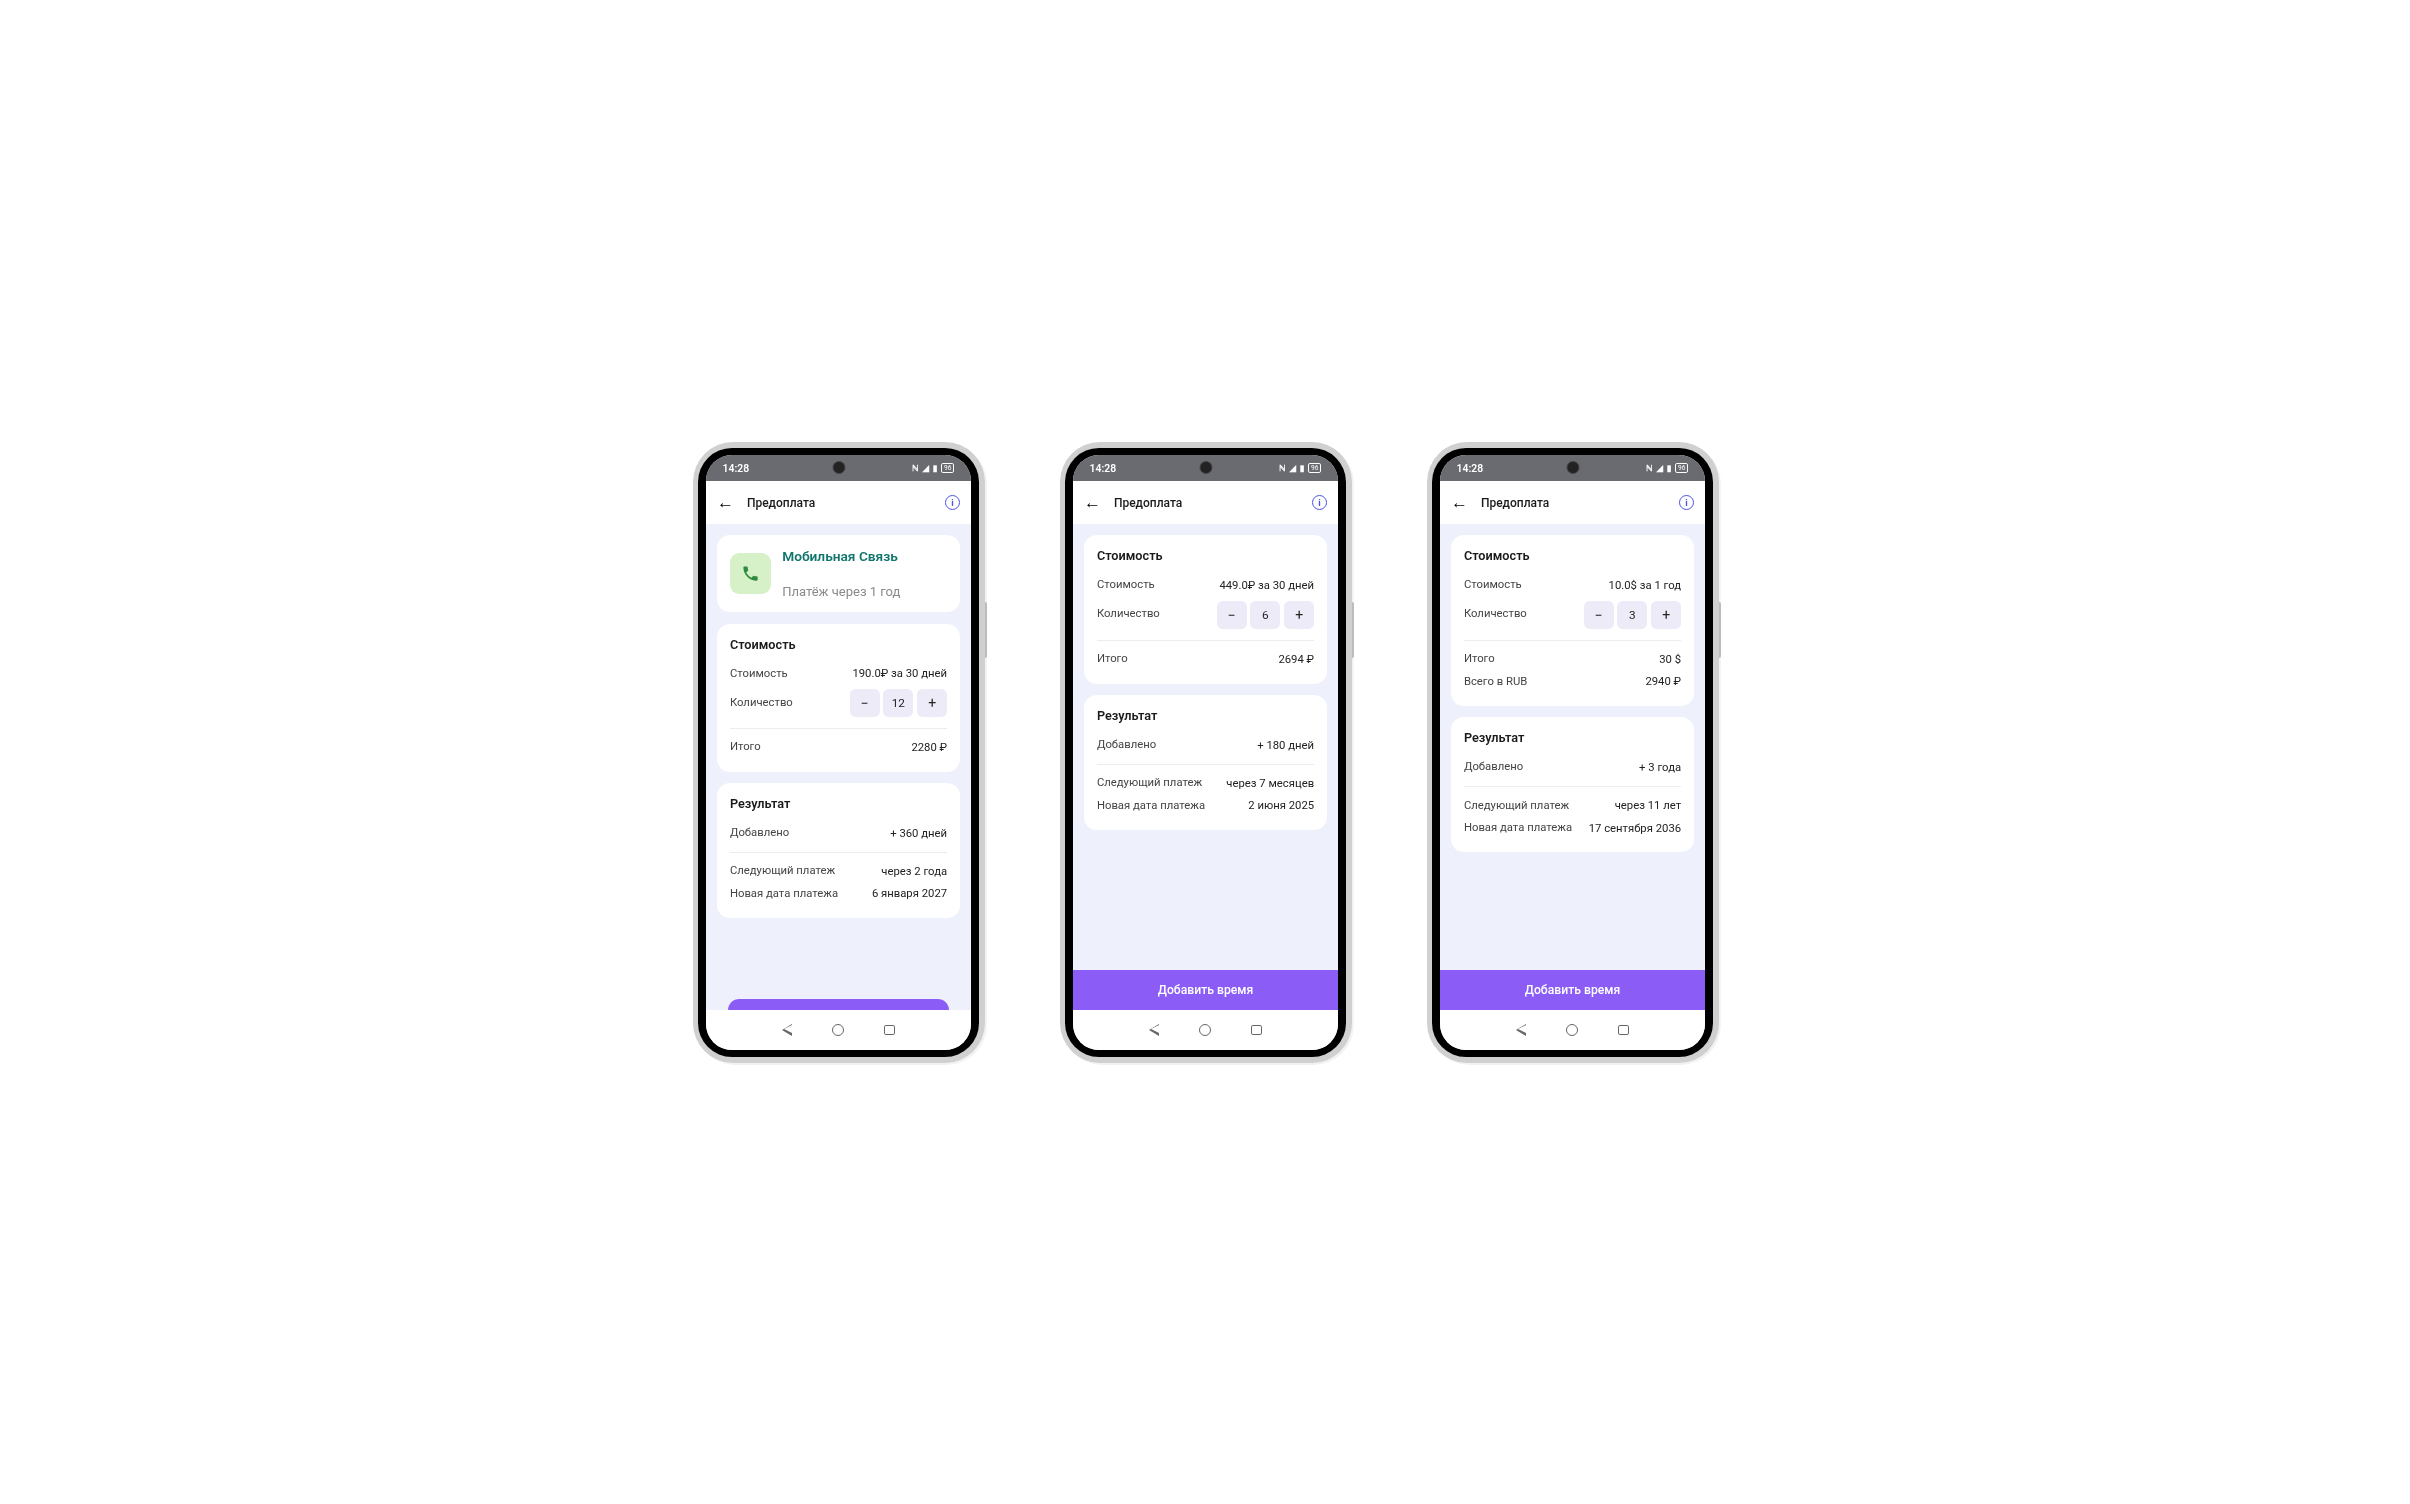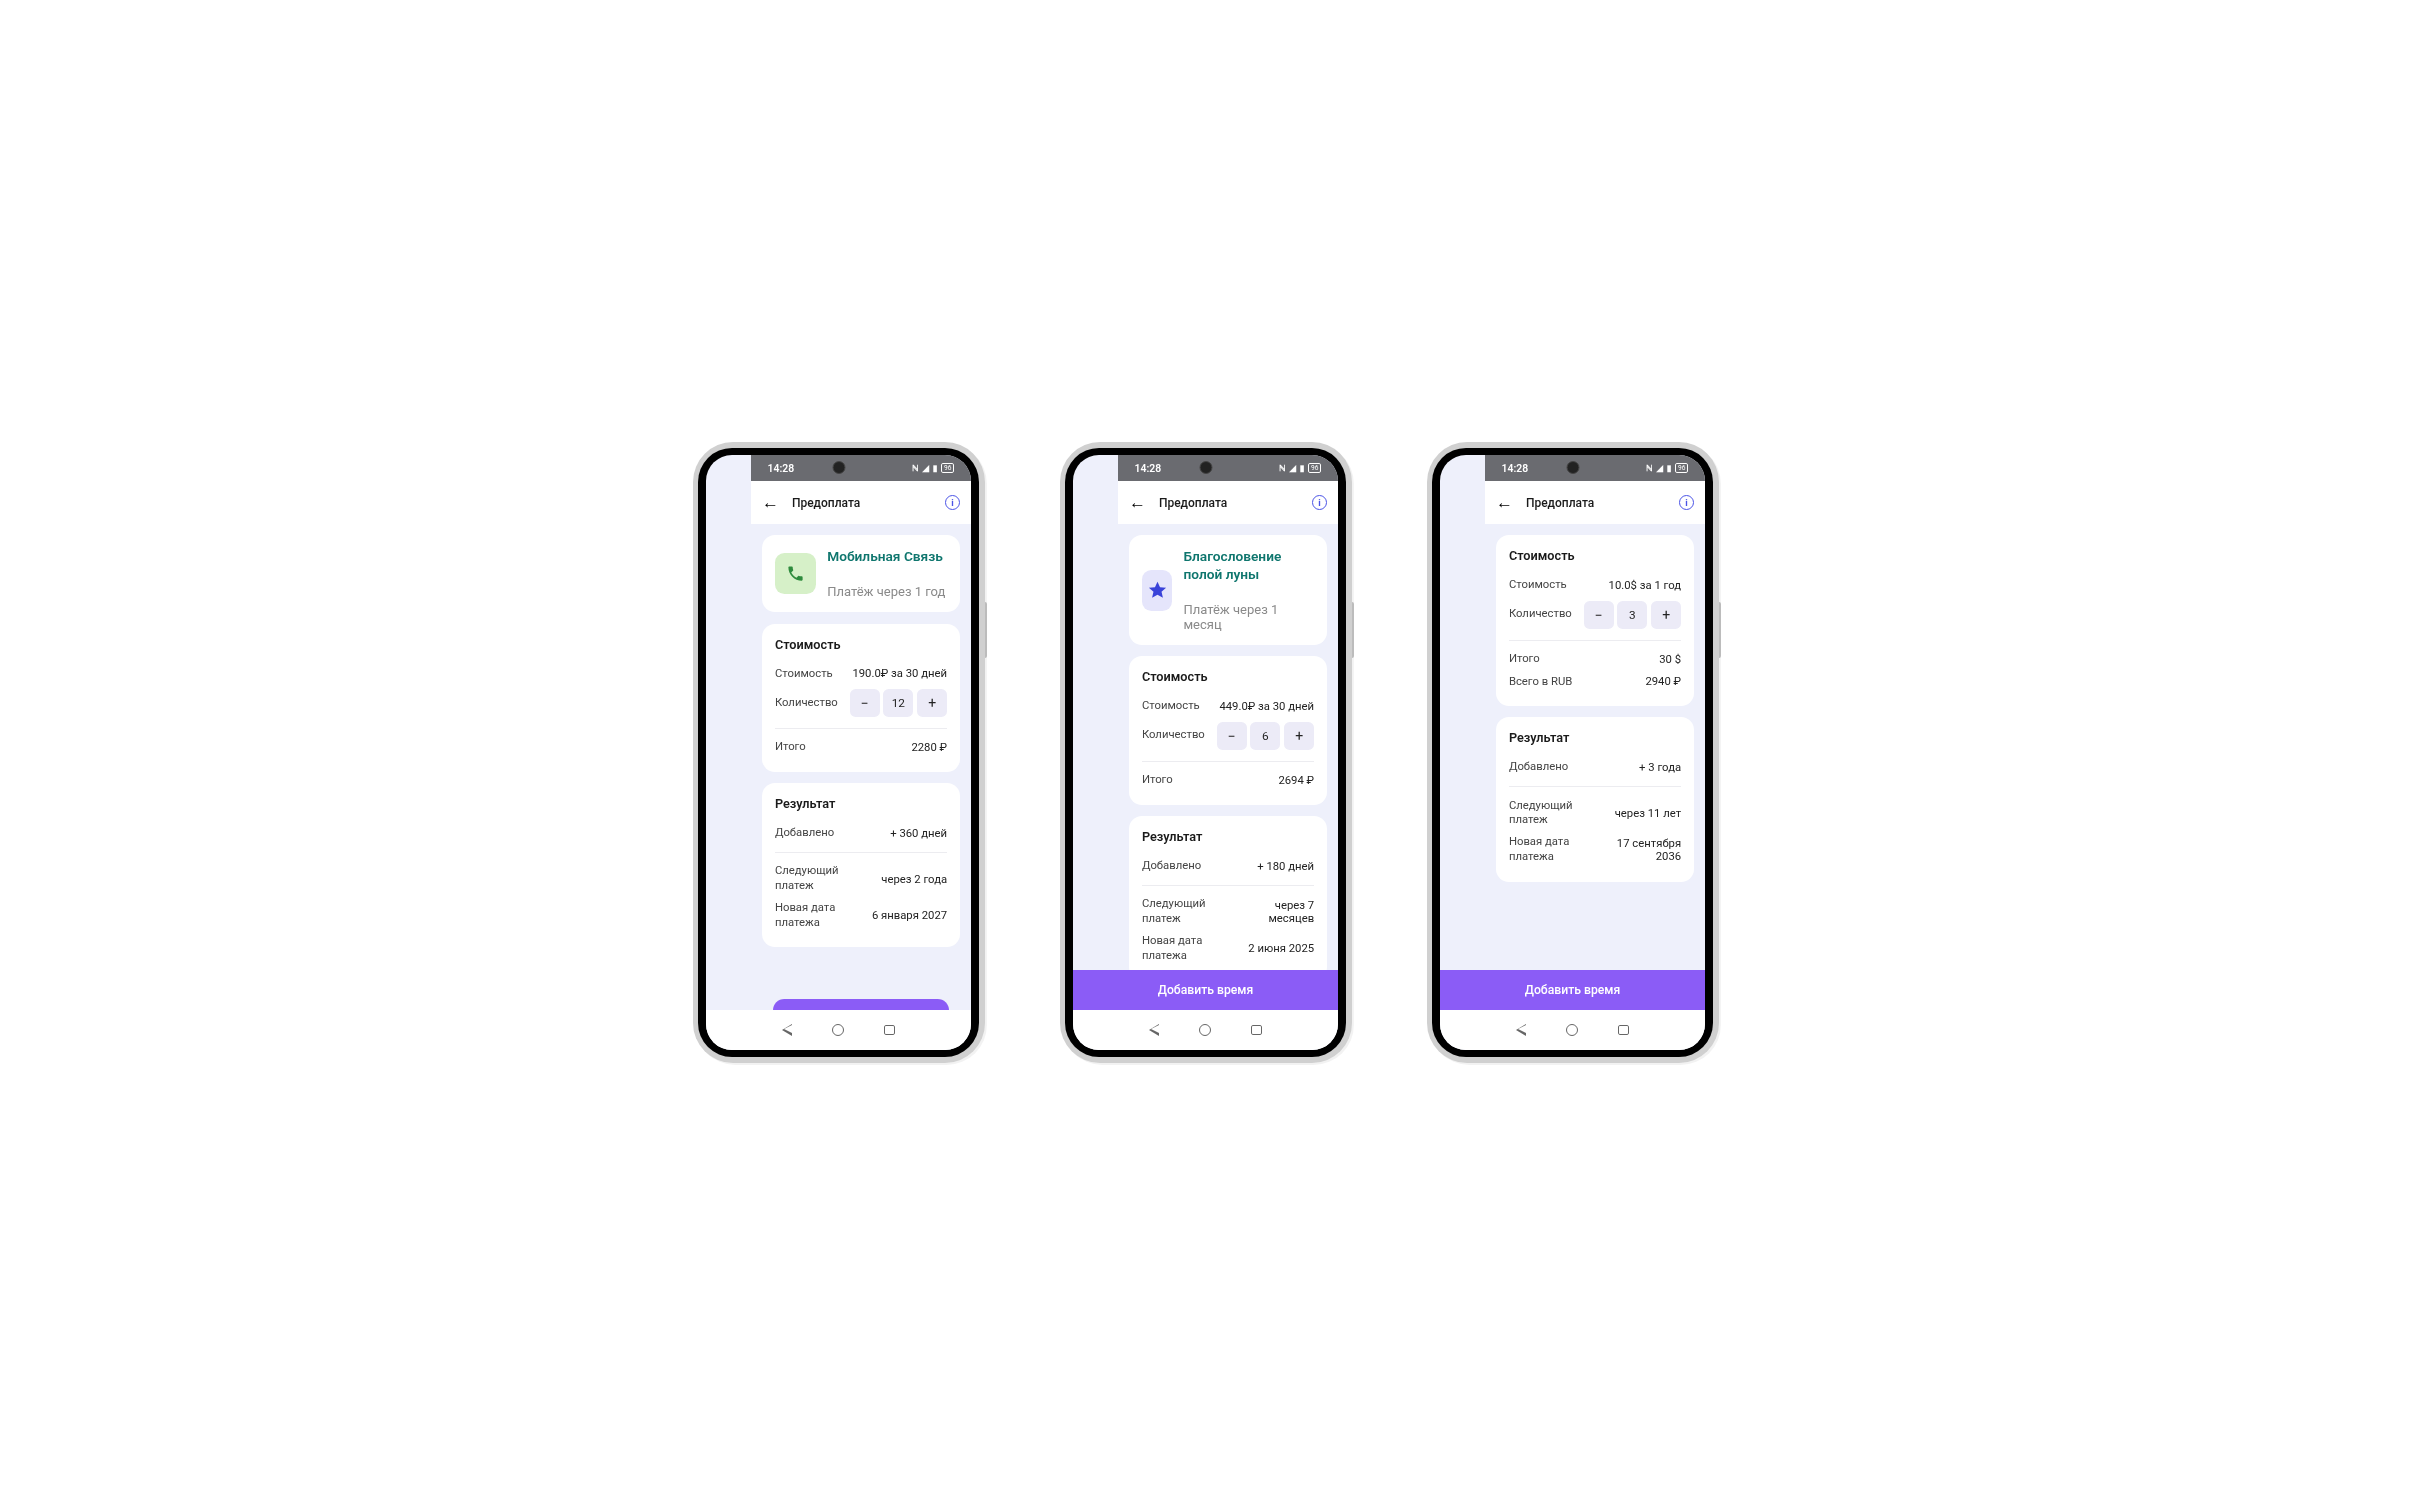--- a/index.html
+++ b/index.html
@@ -48,21 +48,20 @@
     z-index: 5;
   }
   .screen {
     width: 100%; height: 100%;
     background: #eef0fb;
     border-radius: 26px;
     overflow: hidden;
     display: flex;
     flex-direction: column;
     position: relative;
-    padding-left: 45px;
   }
   .statusbar {
     height: 26px;
     background: #6a6b70;
     color: #fff;
     display: flex;
     align-items: center;
     justify-content: space-between;
     padding: 0 17px;
     font-size: 10.4px;
@@ -295,31 +294,20 @@
           <span class="status-ic">▮</span>
           <span class="batt-box">96</span>
         </span>
       </div>
       <div class="appbar">
         <span class="back">←</span>
         <span class="appbar-title">Предоплата</span>
         <span class="info">i</span>
       </div>
       <div class="content" style="padding-bottom:0;">
-        <div class="card title-card">
-          <div class="icon-box icon-purple">
-            <svg class="star-icon" viewBox="0 0 24 24">
-                <path d="M12 2l2.9 6.3 6.9.6-5.2 4.6 1.6 6.8L12 16.9l-6.2 3.4 1.6-6.8L2.2 8.9l6.9-.6z"></path>
-              </svg>
-          </div>
-          <div class="title-text">
-            <div class="t1">Благословение полой луны</div>
-            <div class="t2">Платёж через 1 месяц</div>
-          </div>
-        </div>
         <div class="card">
           <div class="section-head">Стоимость</div>
           <div class="row">
             <span class="label">Стоимость</span>
             <span class="value">449.0₽ за 30 дней</span>
           </div>
           <div class="row">
             <span class="label">Количество</span>
             <span class="stepper">
               <span class="step-btn">−</span>

